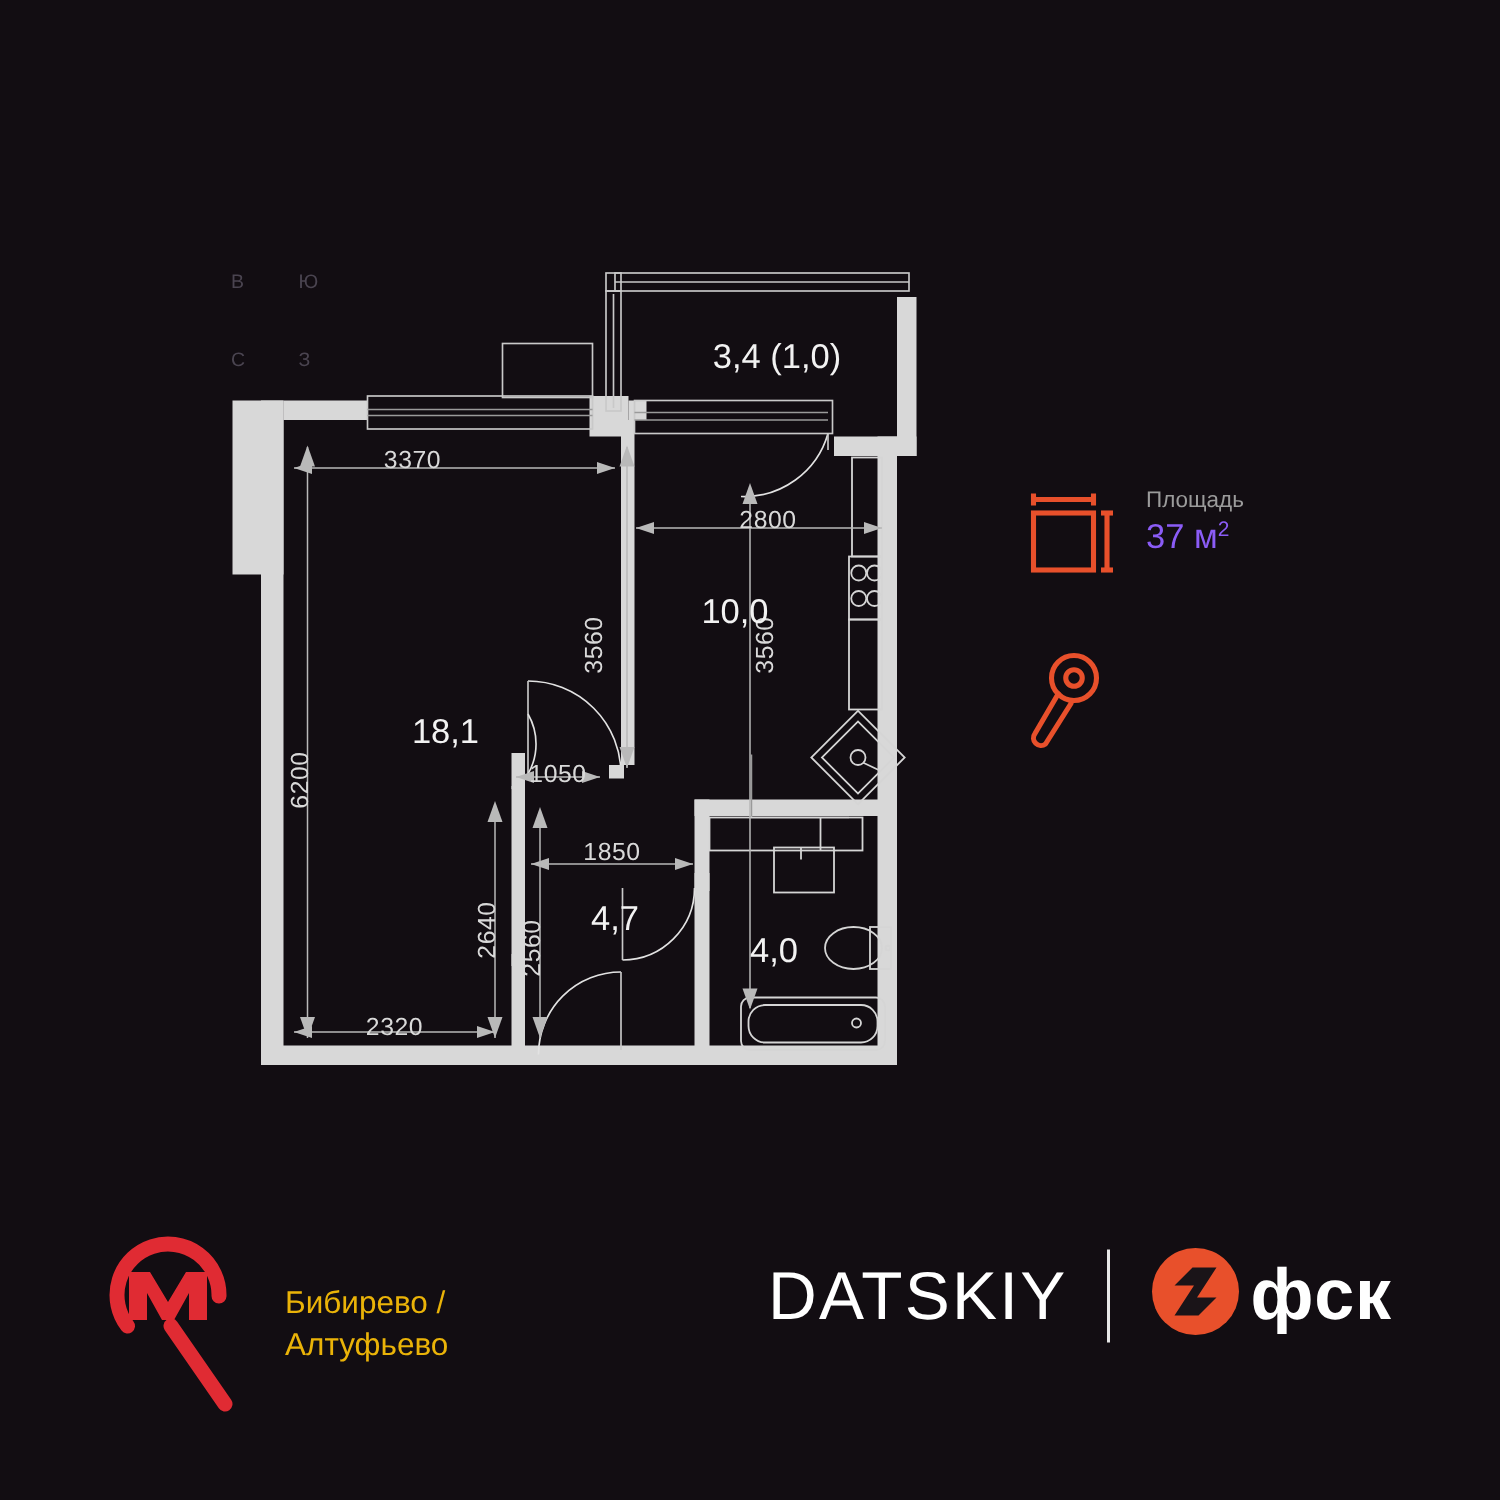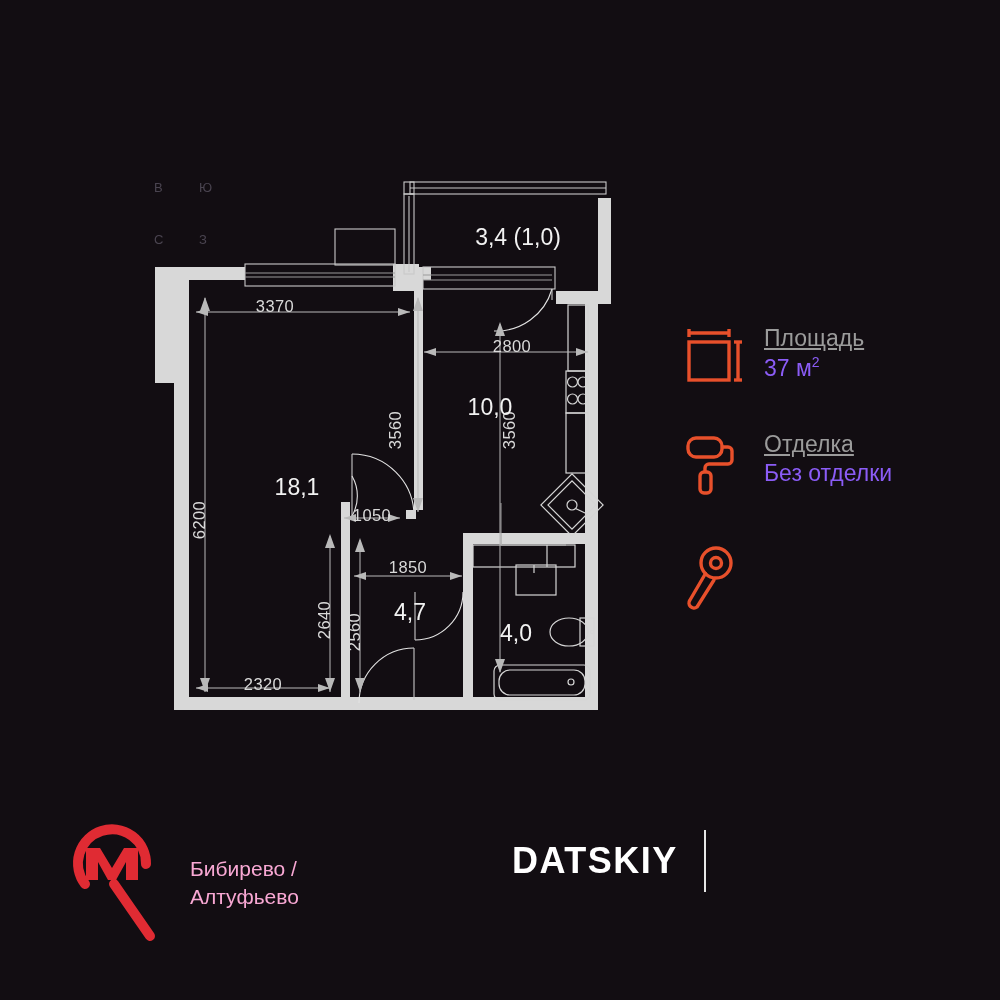--- a/index.html
+++ b/index.html
@@ -25,31 +25,31 @@
   text { font-family: "Liberation Sans", sans-serif; }
   .area-lbl  { fill: #f2f2f2; font-size: 23px; }
   .dim-lbl   { fill: #d9d9d9; font-size: 16.5px; letter-spacing: .4px; }
   .compass   { fill: #4a4450; font-size: 13px; }
 
   
   #info { position: absolute; left: 686px; top: 324px; width: 300px; }
   .info-row { display: flex; align-items: flex-start; margin-bottom: 42px; }
   .info-ico { width: 62px; flex: 0 0 62px; padding-top: 4px; }
   .info-txt { padding-left: 16px; }
-  .info-title { color: #9b9b9b; font-size: 23px; line-height: 1.28; white-space: nowrap; text-decoration: underline; }
+  .info-title { color: #9b9b9b; font-size: 15px; line-height: 1.28; white-space: nowrap; }
   .info-val   { color: #8b5cf6; font-size: 23px; line-height: 1.3; }
   .info-val sup { font-size: 14px; vertical-align: super; }
 
   
   #footer { position: absolute; left: 0; top: 800px; width: 1000px; height: 160px; }
   #metro { position: absolute; left: 62px; top: 18px; display: flex; align-items: center; }
-  #metro-name { color: #f9a8d4; font-size: 21px; line-height: 1.32; margin-left: 28px; white-space: nowrap; }
+  #metro-name { color: #eab308; font-size: 21px; line-height: 1.32; margin-left: 28px; white-space: nowrap; }
   #brands { position: absolute; left: 512px; top: 30px; display: flex; align-items: center; }
   #datskiy {
-    color: #ffffff; font-size: 36px; font-weight: 700;
+    color: #ffffff; font-size: 45px; font-weight: 400;
     letter-spacing: 1.5px; line-height: 1;
   }
   #brand-divider { width: 2px; height: 62px; background: #e6e6e6; margin: 0 26px; }
   #fsk { display: flex; align-items: center; }
   #fsk-text { color: #ffffff; font-size: 48px; font-weight: 700; letter-spacing: .5px; margin-left: 6px; line-height: 1; }
 </style>
 </head>
 <body>
 
 <div id="root">
@@ -256,35 +256,20 @@
             <line x1="48" y1="52" x2="56" y2="52"></line>
           </g>
         </svg>
       </div>
       <div class="info-txt">
         <div class="info-title">Площадь</div>
         <div class="info-val"><span>37 м</span><sup>2</sup></div>
       </div>
     </div>
 
-    <div class="info-row">
-      <div class="info-ico">
-        <svg width="58" height="62" viewBox="0 0 58 62">
-          <g fill="none" stroke="#e8502b" stroke-width="3.4" stroke-linejoin="round">
-            <rect x="2" y="4" width="34" height="19" rx="8"></rect>
-            <path d="M36 13 h6 a4 4 0 0 1 4 4 v9 a4 4 0 0 1 -4 4 h-19 a4 4 0 0 0 -4 4 v4"></path>
-            <rect x="14" y="38" width="11" height="21" rx="4"></rect>
-          </g>
-        </svg>
-      </div>
-      <div class="info-txt">
-        <div class="info-title">Отделка</div>
-        <div class="info-val">Без отделки</div>
-      </div>
-    </div>
 
     <div class="info-row">
       <div class="info-ico">
         <svg width="58" height="64" viewBox="0 0 58 64">
           <g fill="none" stroke="#e8502b" stroke-width="3.4" stroke-linejoin="round" stroke-linecap="round">
             <circle cx="30" cy="17" r="15"></circle>
             <circle cx="30" cy="17" r="5.5"></circle>
             <path d="M19.5 27.5 L4 54 a5 5 0 0 0 7 7 L28 34"></path>
           </g>
         </svg>
@@ -304,17 +289,26 @@
       </div>
       <div id="metro-name">
         <div>Бибирево /</div>
         <div>Алтуфьево</div>
       </div>
     </div>
 
     <div id="brands">
       <div id="datskiy">DATSKIY</div>
       <div id="brand-divider"></div>
+      <div id="fsk">
+        <div>
+          <svg width="62" height="62" viewBox="0 0 62 62">
+            <circle cx="31" cy="31" r="29" fill="#e8502b"></circle>
+            <path d="M45 15 L29 15 L17 27 L30 27 L17 47 L33 47 L45 35 L32 35 Z" fill="#1a1418"></path>
+          </svg>
+        </div>
+        <div id="fsk-text">фск</div>
+      </div>
     </div>
 
   </div>
 
 </div>
 
 </body></html>

